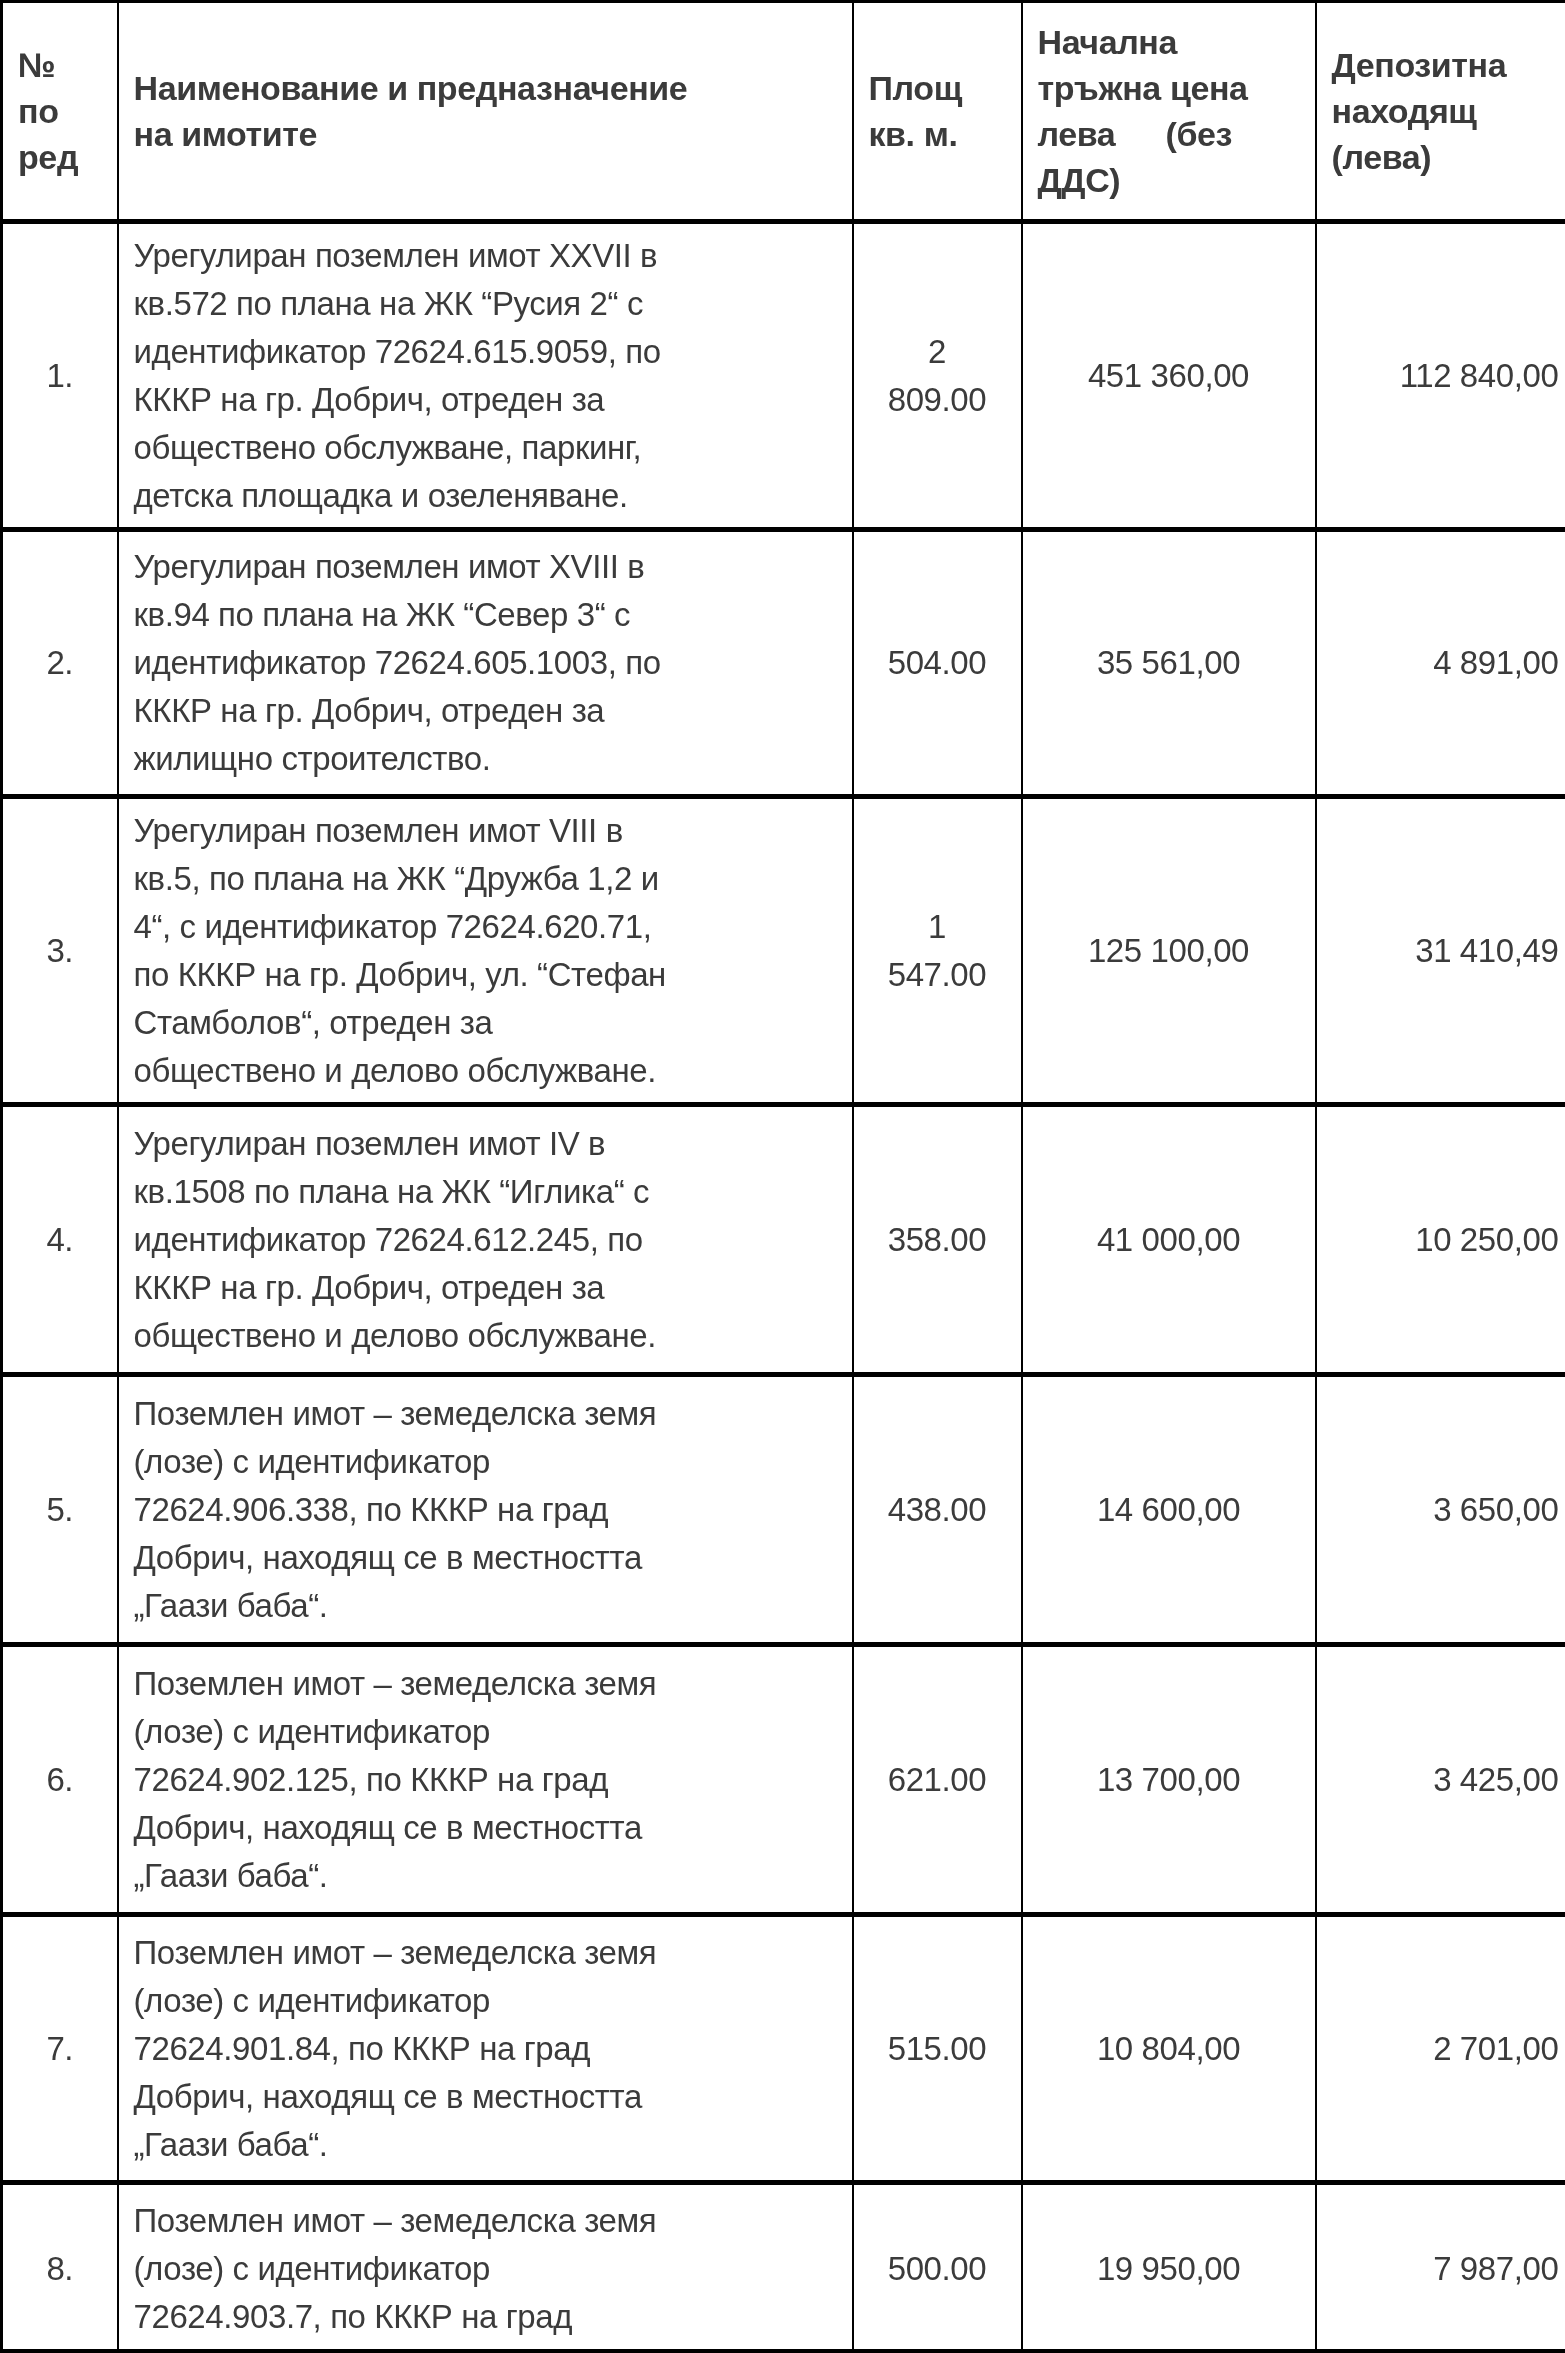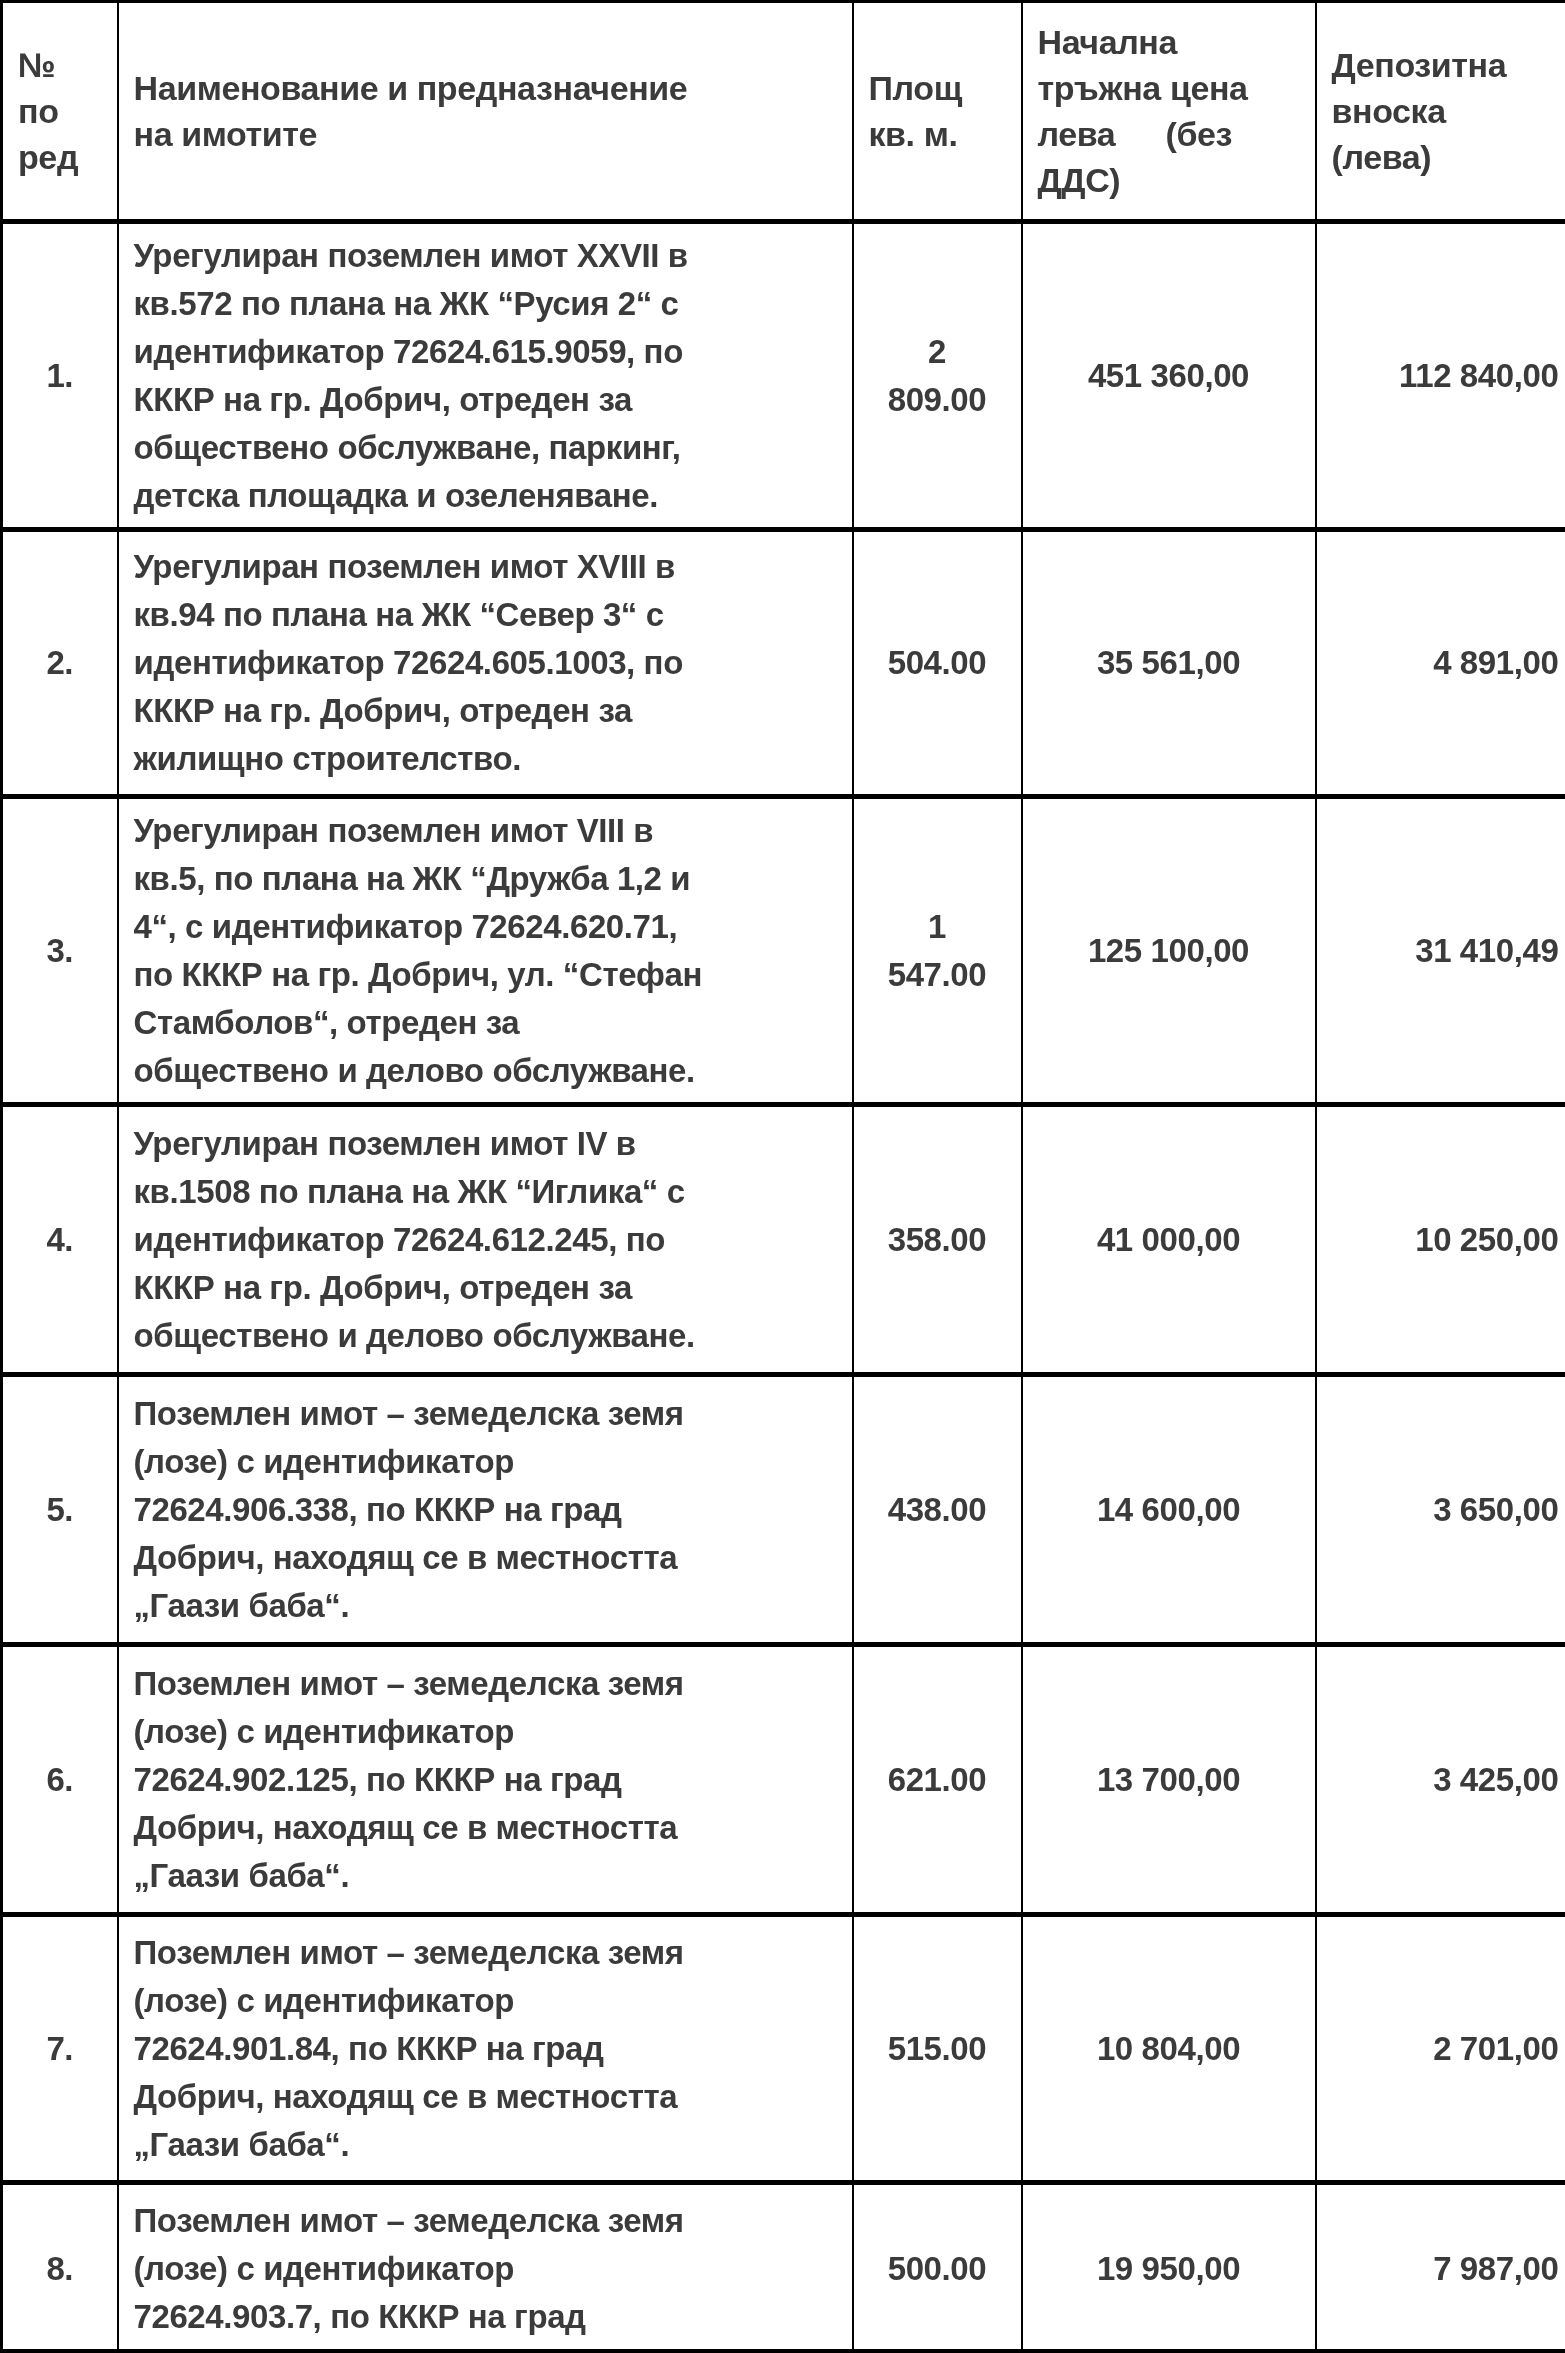--- a/index.html
+++ b/index.html
@@ -20,21 +20,20 @@
     width: 1565px;
     border: 3.3px solid #000000;
     color: #3b3b3b;
   }
   table.props th,
   table.props td {
     border: 2.5px solid #000000;
     vertical-align: middle;
     white-space: pre-line;
     overflow: hidden;
-    font-weight: bold;
   }
   
   table.props tbody tr > td { border-top-width: 5px; }
 
   
   table.props thead th {
     font-weight: bold;
     font-size: 34px;
     line-height: 46px;
     text-align: left;
@@ -90,21 +89,21 @@
 ред</th>
         <th>Наименование и предназначение
 на имотите</th>
         <th>Площ
 кв. м.</th>
         <th>Начална
 тръжна цена
 лева  (без
 ДДС)</th>
         <th>Депозитна
-вноска
+находящ
 (лева)</th>
       </tr>
     </thead>
     <tbody>
       <tr class="h-r1">
         <td class="c-num">1.</td>
         <td class="c-name">Урегулиран поземлен имот XXVII в
 кв.572 по плана на ЖК “Русия 2“ с
 идентификатор 72624.615.9059, по
 КККР на гр. Добрич, отреден за

